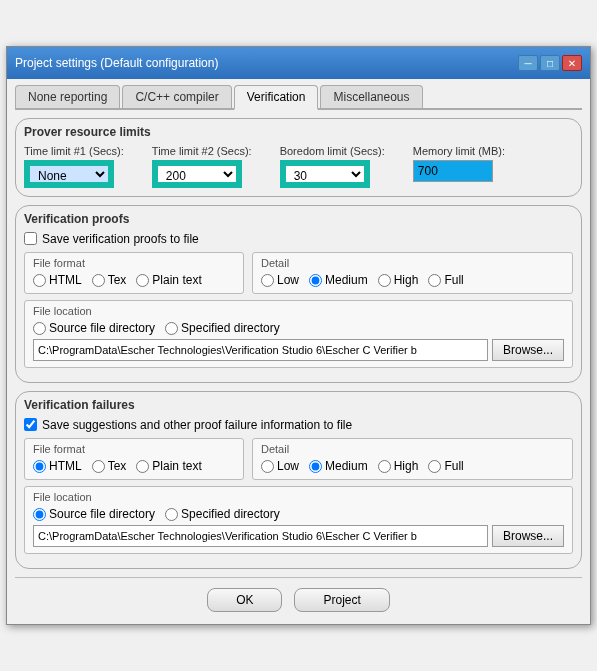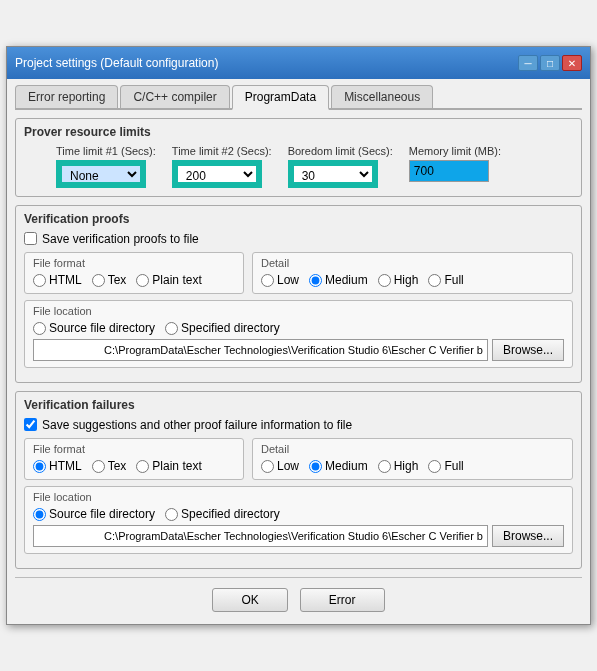--- a/index.html
+++ b/index.html
@@ -73,38 +73,37 @@
       background: #f0f0f0;
       border-bottom: 2px solid #f0f0f0;
       margin-bottom: -2px;
       font-weight: normal;
       color: #000;
       z-index: 1;
     }
     
     .section {
       border: 1px solid #aaa;
-      border-radius: 3px;
+      border-radius: 14px;
       margin-bottom: 8px;
       padding: 6px 8px 8px 8px;
       background: #f0f0f0;
       position: relative;
     }
     .section-title {
       font-size: 12px;
       font-weight: bold;
       color: #333;
       margin-bottom: 6px;
     }
     
     .resource-row {
       display: flex;
-      gap: 16px;
+      gap: 28px;
       align-items: flex-start;
-      margin-left: 32px;
     }
     .resource-item {
       display: flex;
       flex-direction: column;
       gap: 3px;
     }
     .resource-item label {
       font-size: 11px;
       color: #333;
       white-space: nowrap;
@@ -188,21 +187,20 @@
     }
     .path-input {
       flex: 1;
       font-size: 11px;
       padding: 2px 4px;
       border: 1px solid #999;
       background: white;
       height: 22px;
       overflow: hidden;
       white-space: nowrap;
-      text-align: right;
     }
     .browse-btn {
       padding: 2px 10px;
       font-size: 12px;
       border: 1px solid #999;
       background: linear-gradient(to bottom, #f8f8f8, #e0e0e0);
       cursor: pointer;
       height: 22px;
       white-space: nowrap;
     }
@@ -223,21 +221,21 @@
       justify-content: center;
       gap: 12px;
       padding: 6px 0 4px 0;
     }
     .action-btn {
       padding: 4px 28px;
       font-size: 12px;
       border: 1px solid #999;
       background: linear-gradient(to bottom, #f8f8f8, #ddd);
       cursor: pointer;
-      border-radius: 3px;
+      border-radius: 8px;
     }
     .divider {
       border: none;
       border-top: 1px solid #bbb;
       margin: 4px 0;
     }
   </style>
 </head>
 <body>
 
@@ -248,23 +246,23 @@
     <div class="titlebar-buttons">
       <div class="title-btn minimize">─</div>
       <div class="title-btn maximize">□</div>
       <div class="title-btn">✕</div>
     </div>
   </div>
 
   <div class="content">
 
     <div class="tabs">
-      <div class="tab">Error reporting</div>
+      <div class="tab">None reporting</div>
       <div class="tab">C/C++ compiler</div>
-      <div class="tab active">ProgramData</div>
+      <div class="tab active">Verification</div>
       <div class="tab">Miscellaneous</div>
     </div>
 
     <div class="section">
       <div class="section-title">Prover resource limits</div>
       <div class="resource-row">
         <div class="resource-item">
           <label>Time limit #1 (Secs):</label>
           <select class="highlight" style="width:90px;">
             <option>None</option>
@@ -429,16 +427,16 @@
           <input type="text" class="path-input" value="C:\ProgramData\Escher Technologies\Verification Studio 6\Escher C Verifier b" style="">
           <button class="browse-btn">Browse...</button>
         </div>
       </div>
     </div>
 
     <hr class="divider">
 
     <div class="bottom-bar">
       <button class="action-btn">OK</button>
-      <button class="action-btn">Error</button>
+      <button class="action-btn">Project</button>
     </div>
   </div>
 </div>
 
 </body></html>

